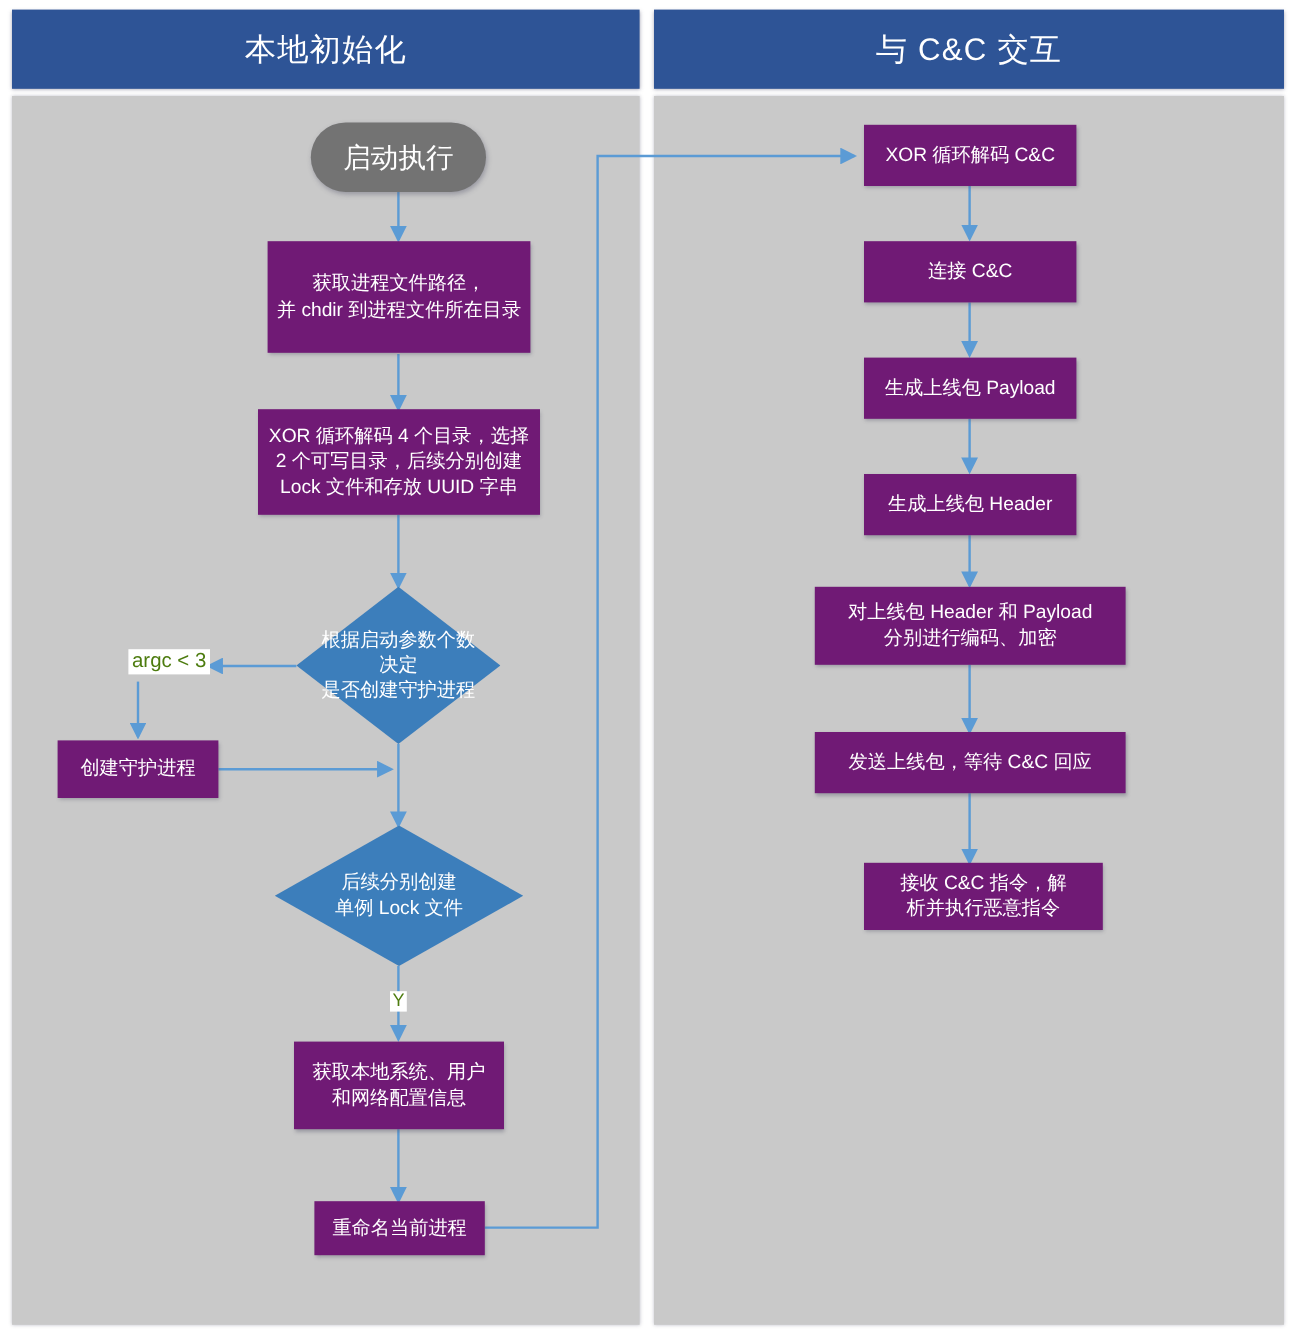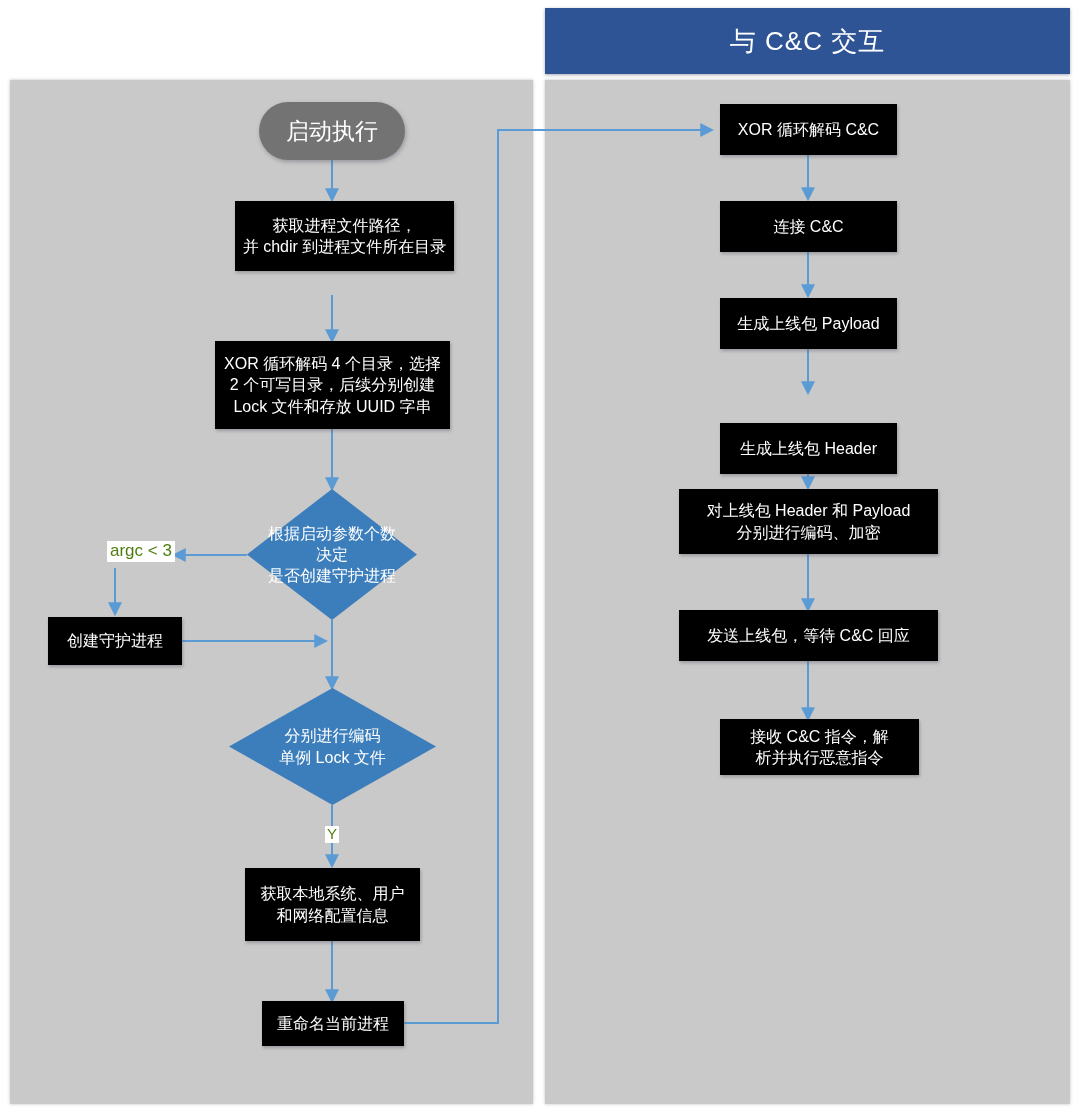--- a/index.html
+++ b/index.html
@@ -49,21 +49,21 @@
     box-sizing: border-box;
     display: flex;
     align-items: center;
     justify-content: center;
     text-align: center;
     color: #ffffff;
     line-height: 1.32;
     white-space: pre-line;
   }
   .proc {
-    background: #000000;
+    background: #701a75;
     font-size: 16px;
     box-shadow: 1px 2px 3px rgba(90,90,110,.42);
   }
   .start {
     background: #737373;
     border-radius: 999px;
     font-size: 23px;
     box-shadow: 1px 2px 4px rgba(90,90,110,.45);
   }
   .decision {
@@ -96,20 +96,23 @@
   .edge-label.tiny { font-size: 15px; padding: 0 2px; }
 </style>
 </head>
 <body>
 
 <div id="canvas">
 
   <div class="panel" style="left:10px; top:80px; width:523px; height:1024px;"></div>
   <div class="panel" style="left:545px; top:80px; width:525px; height:1024px;"></div>
 
+  <div class="panel-header" style="left:10px; top:8px; width:523px; height:66px;">
+    <span>本地初始化</span>
+  </div>
   <div class="panel-header" style="left:545px; top:8px; width:525px; height:66px;">
     <span>与 C&amp;C 交互</span>
   </div>
 
   <svg id="wires" viewBox="0 0 1080 1111" xmlns="http://www.w3.org/2000/svg">
     <defs>
       <marker id="arrow" viewBox="0 0 10 10" refX="8.4" refY="5" markerWidth="7" markerHeight="7" orient="auto-start-reverse">
         <path d="M 0 0 L 10 5 L 0 10 z" fill="#5b9bd5"></path>
       </marker>
     </defs>
@@ -135,21 +138,21 @@
       <path d="M 808 446 L 808 488"></path>
       <path d="M 808 554 L 808 610"></path>
       <path d="M 808 661 L 808 719"></path>
     </g>
   </svg>
 
   <div class="node start" style="left:259px; top:102px; width:146px; height:58px;">
     <span>启动执行</span>
   </div>
 
-  <div class="node proc" style="left:235px; top:201px; width:219px; height:70px;">
+  <div class="node proc" style="left:223px; top:201px; width:219px; height:93px;">
     <span>获取进程文件路径，
 并 chdir 到进程文件所在目录</span>
   </div>
 
   <div class="node proc" style="left:215px; top:341px; width:235px; height:88px;">
     <span>XOR 循环解码 4 个目录，选择
 2 个可写目录，后续分别创建
 Lock 文件和存放 UUID 字串</span>
   </div>
 
@@ -166,21 +169,21 @@
   </div>
 
   <div class="node proc" style="left:48px; top:617px; width:134px; height:48px;align-items:center;">
     <span>创建守护进程</span>
   </div>
 
   <div class="node decision" style="left:229px; top:688px; width:207px; height:117px;">
     <svg class="dia-shape" viewBox="0 0 207 117" preserveAspectRatio="none">
       <polygon points="103.5,0 207,58.5 103.5,117 0,58.5" fill="#3c7ebb"></polygon>
     </svg>
-    <span class="dia-text">分别进行编码
+    <span class="dia-text">后续分别创建
 单例 Lock 文件</span>
   </div>
 
   <div class="edge-label tiny" style="left:325px; top:826px;">
     <span>Y</span>
   </div>
 
   <div class="node proc" style="left:245px; top:868px; width:175px; height:73px;">
     <span>获取本地系统、用户
 和网络配置信息</span>
@@ -195,21 +198,21 @@
   </div>
 
   <div class="node proc" style="left:720px; top:201px; width:177px; height:51px;justify-content:center;">
     <span>连接 C&amp;C</span>
   </div>
 
   <div class="node proc" style="left:720px; top:298px; width:177px; height:51px;">
     <span>生成上线包 Payload</span>
   </div>
 
-  <div class="node proc" style="left:720px; top:395px; width:177px; height:51px;margin-top:28px;">
+  <div class="node proc" style="left:720px; top:395px; width:177px; height:51px;">
     <span>生成上线包 Header</span>
   </div>
 
   <div class="node proc" style="left:679px; top:489px; width:259px; height:65px;">
     <span>对上线包 Header 和 Payload
 分别进行编码、加密</span>
   </div>
 
   <div class="node proc" style="left:679px; top:610px; width:259px; height:51px;">
     <span>发送上线包，等待 C&amp;C 回应</span>

